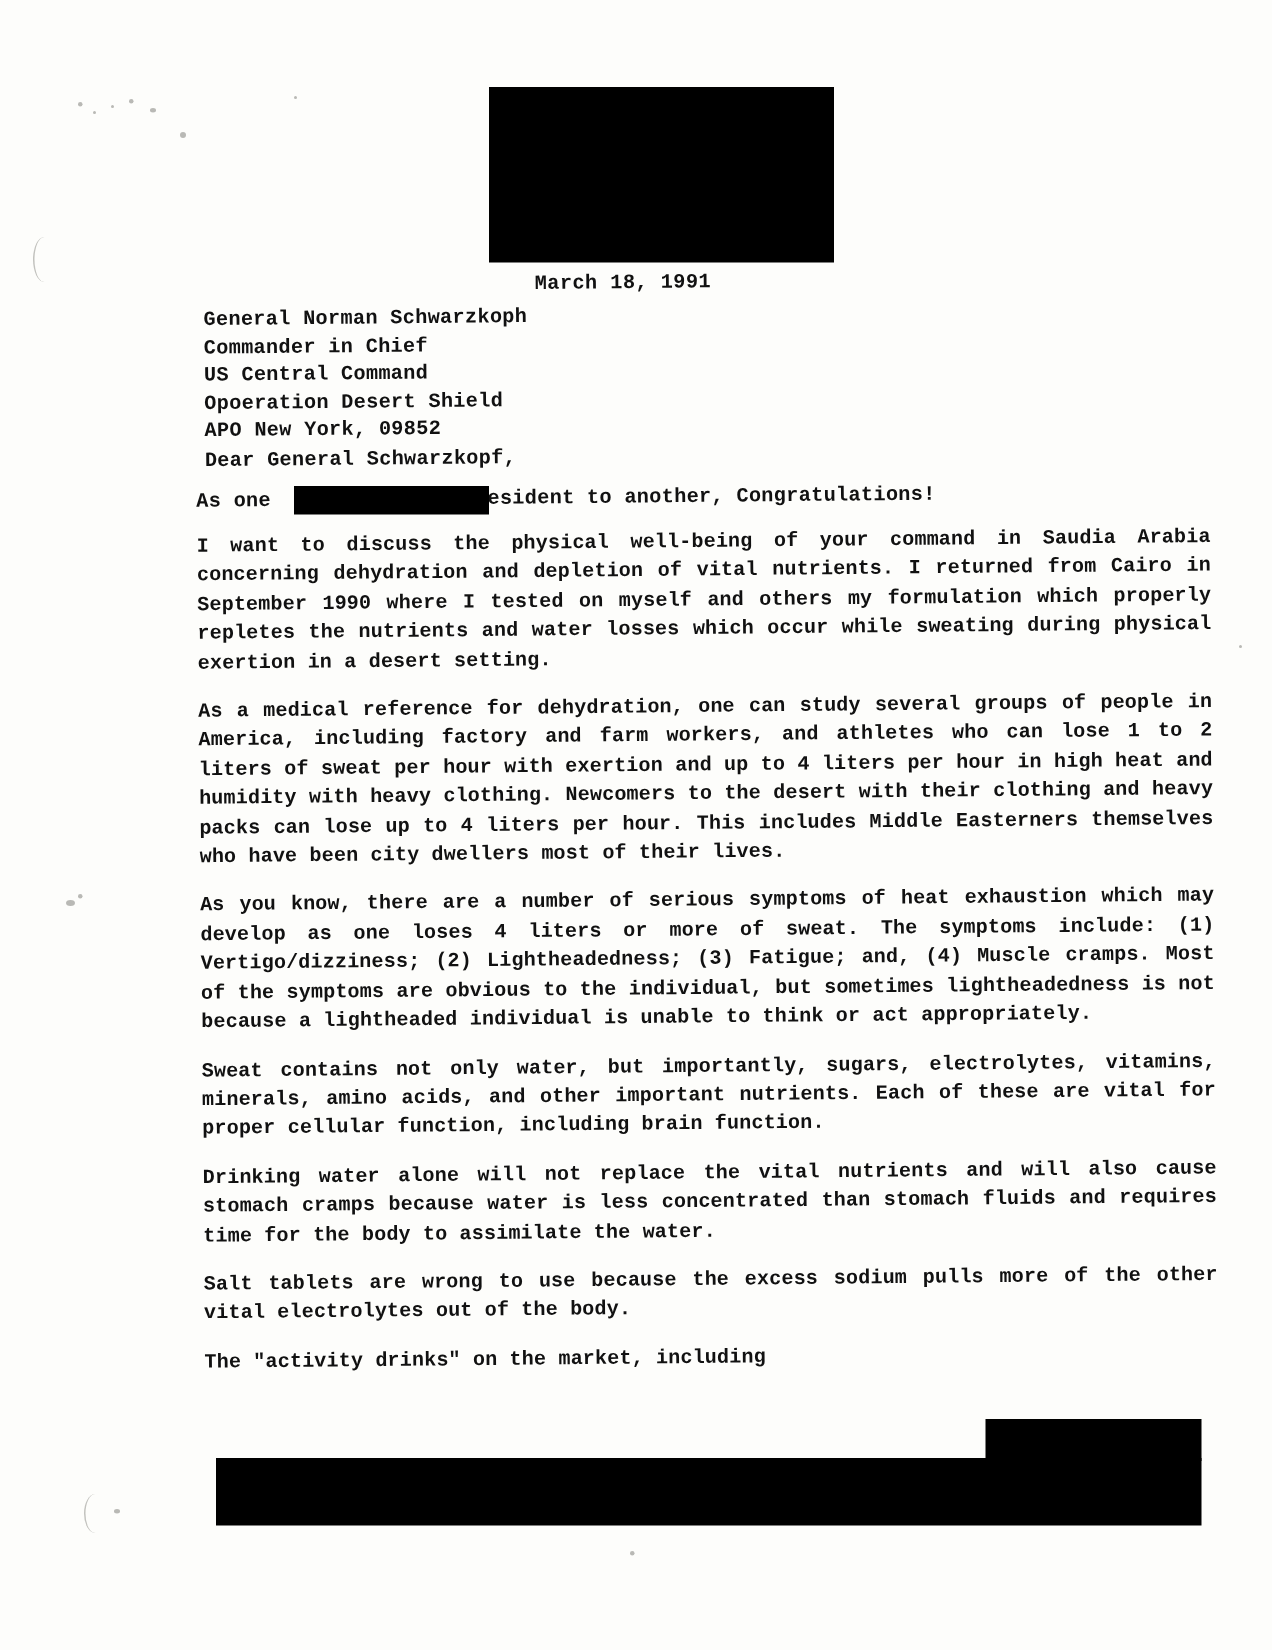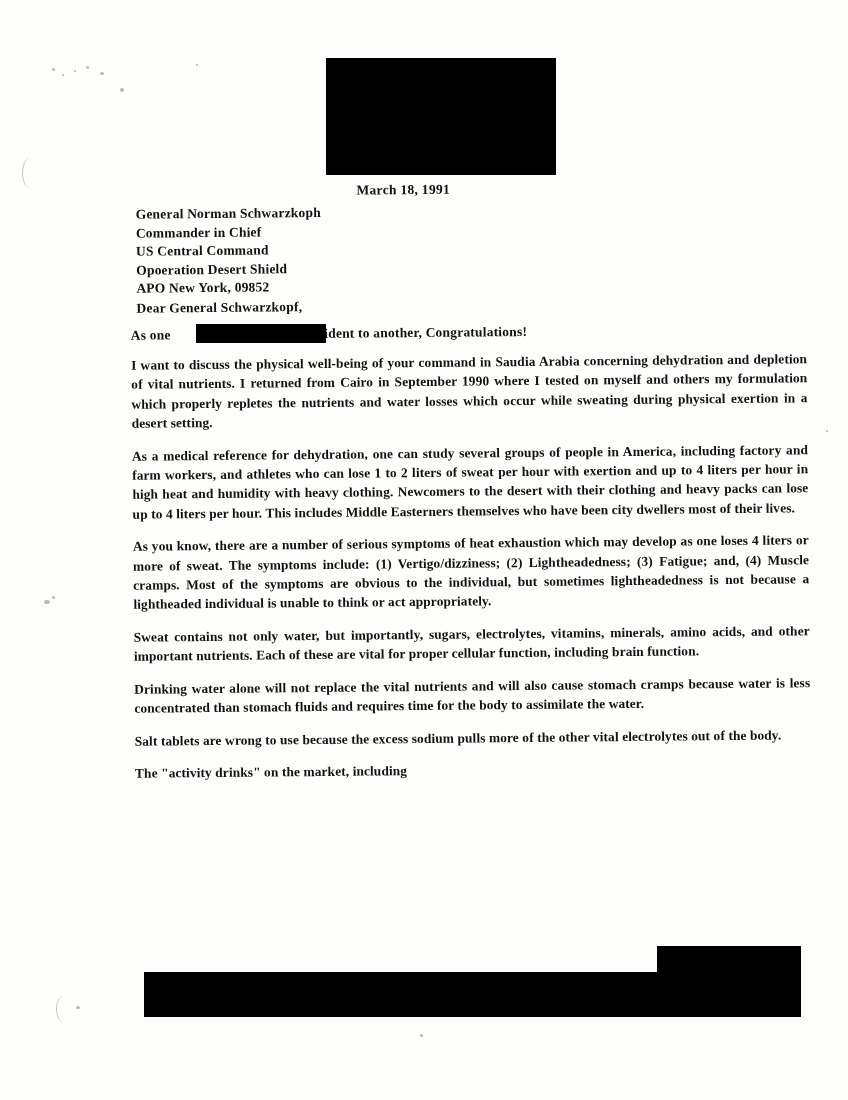--- a/index.html
+++ b/index.html
@@ -9,21 +9,20 @@
   }
   body {
     font-family: "Liberation Mono", monospace;
   }
   .page {
     position: relative;
     width: 848px;
     height: 1100px;
     background: #fdfdfb;
     overflow: hidden;
-    font-family: Liberation Serif, serif;
   }
   
   .speck {
     position: absolute;
     background: #b9b9b5;
     border-radius: 50%;
   }
   .arc {
     position: absolute;
     border-left: 1.5px solid #c2c2be;

